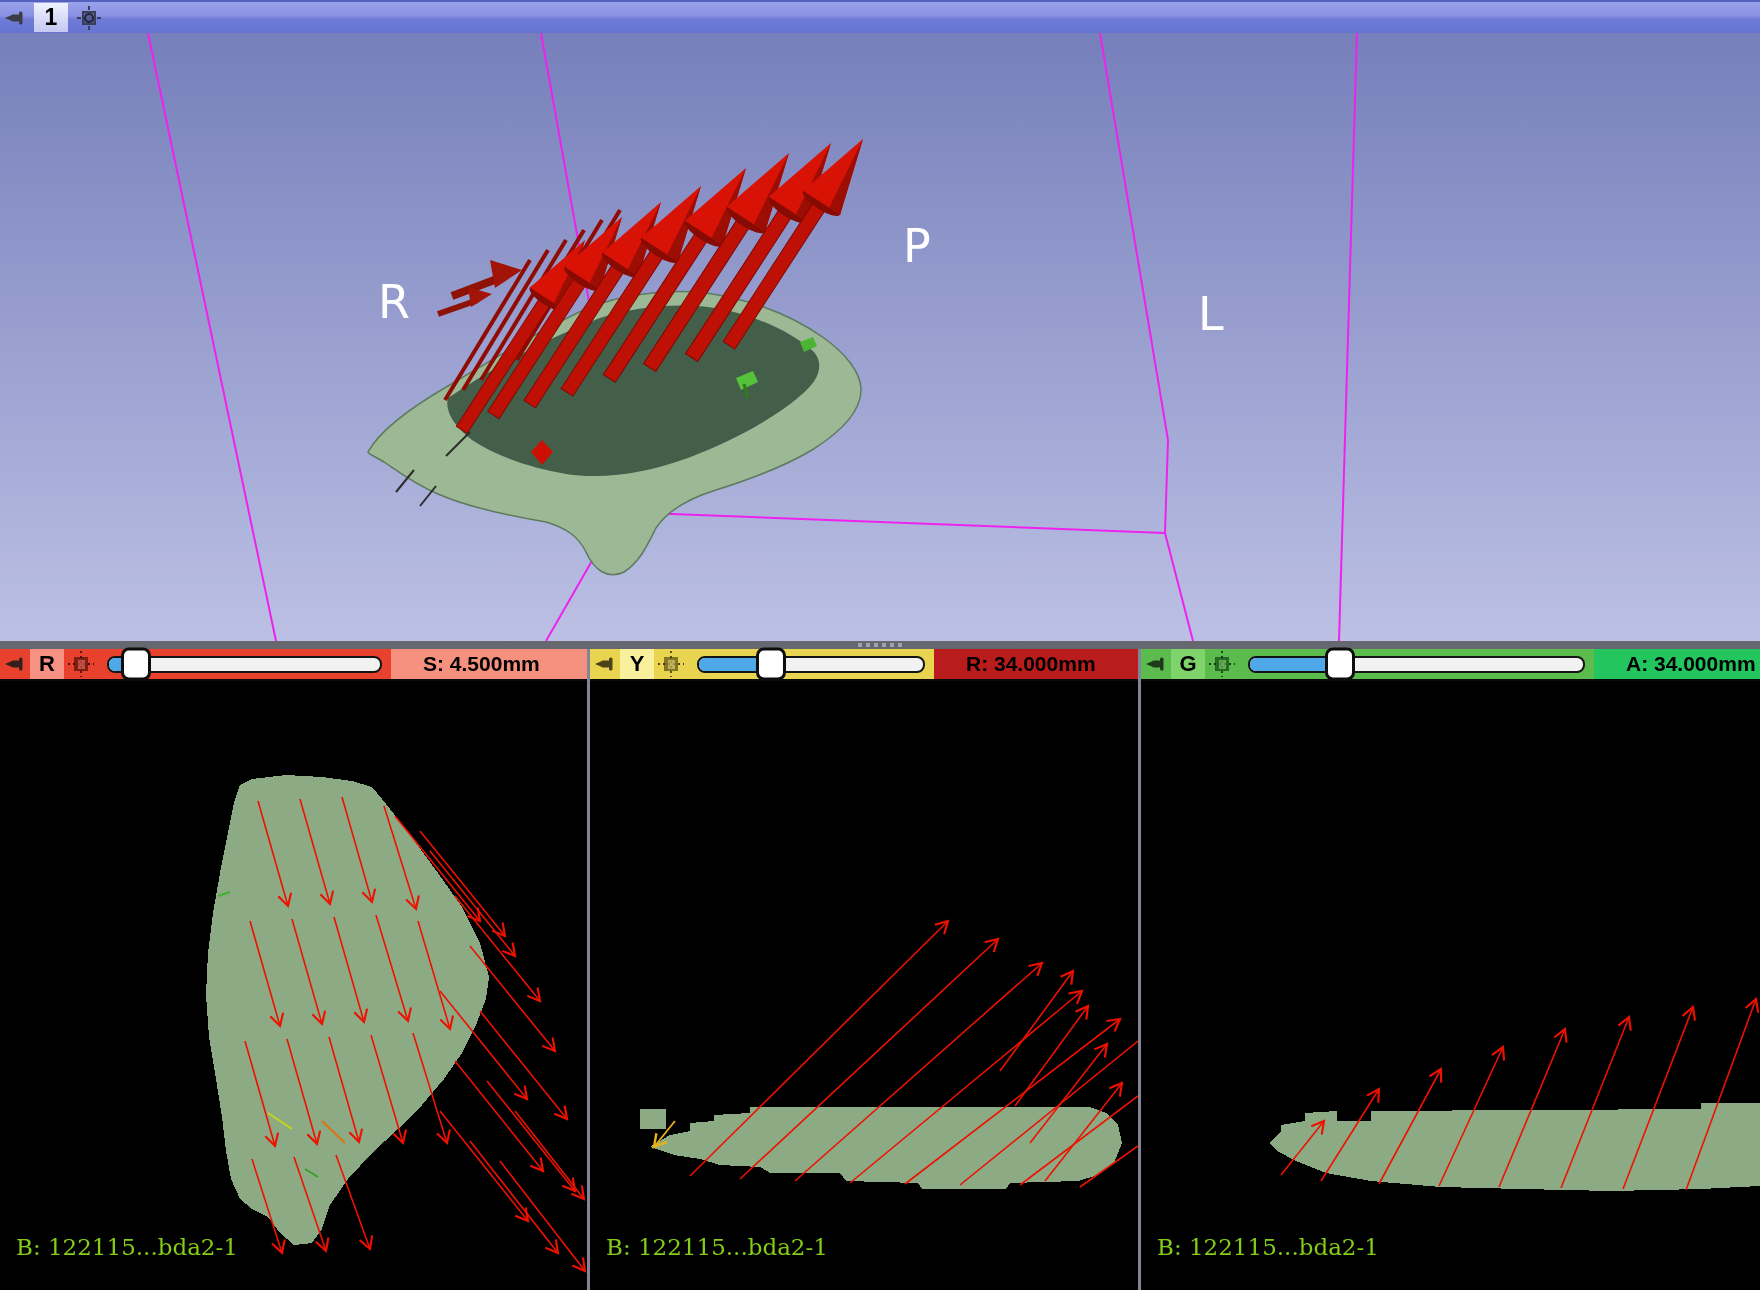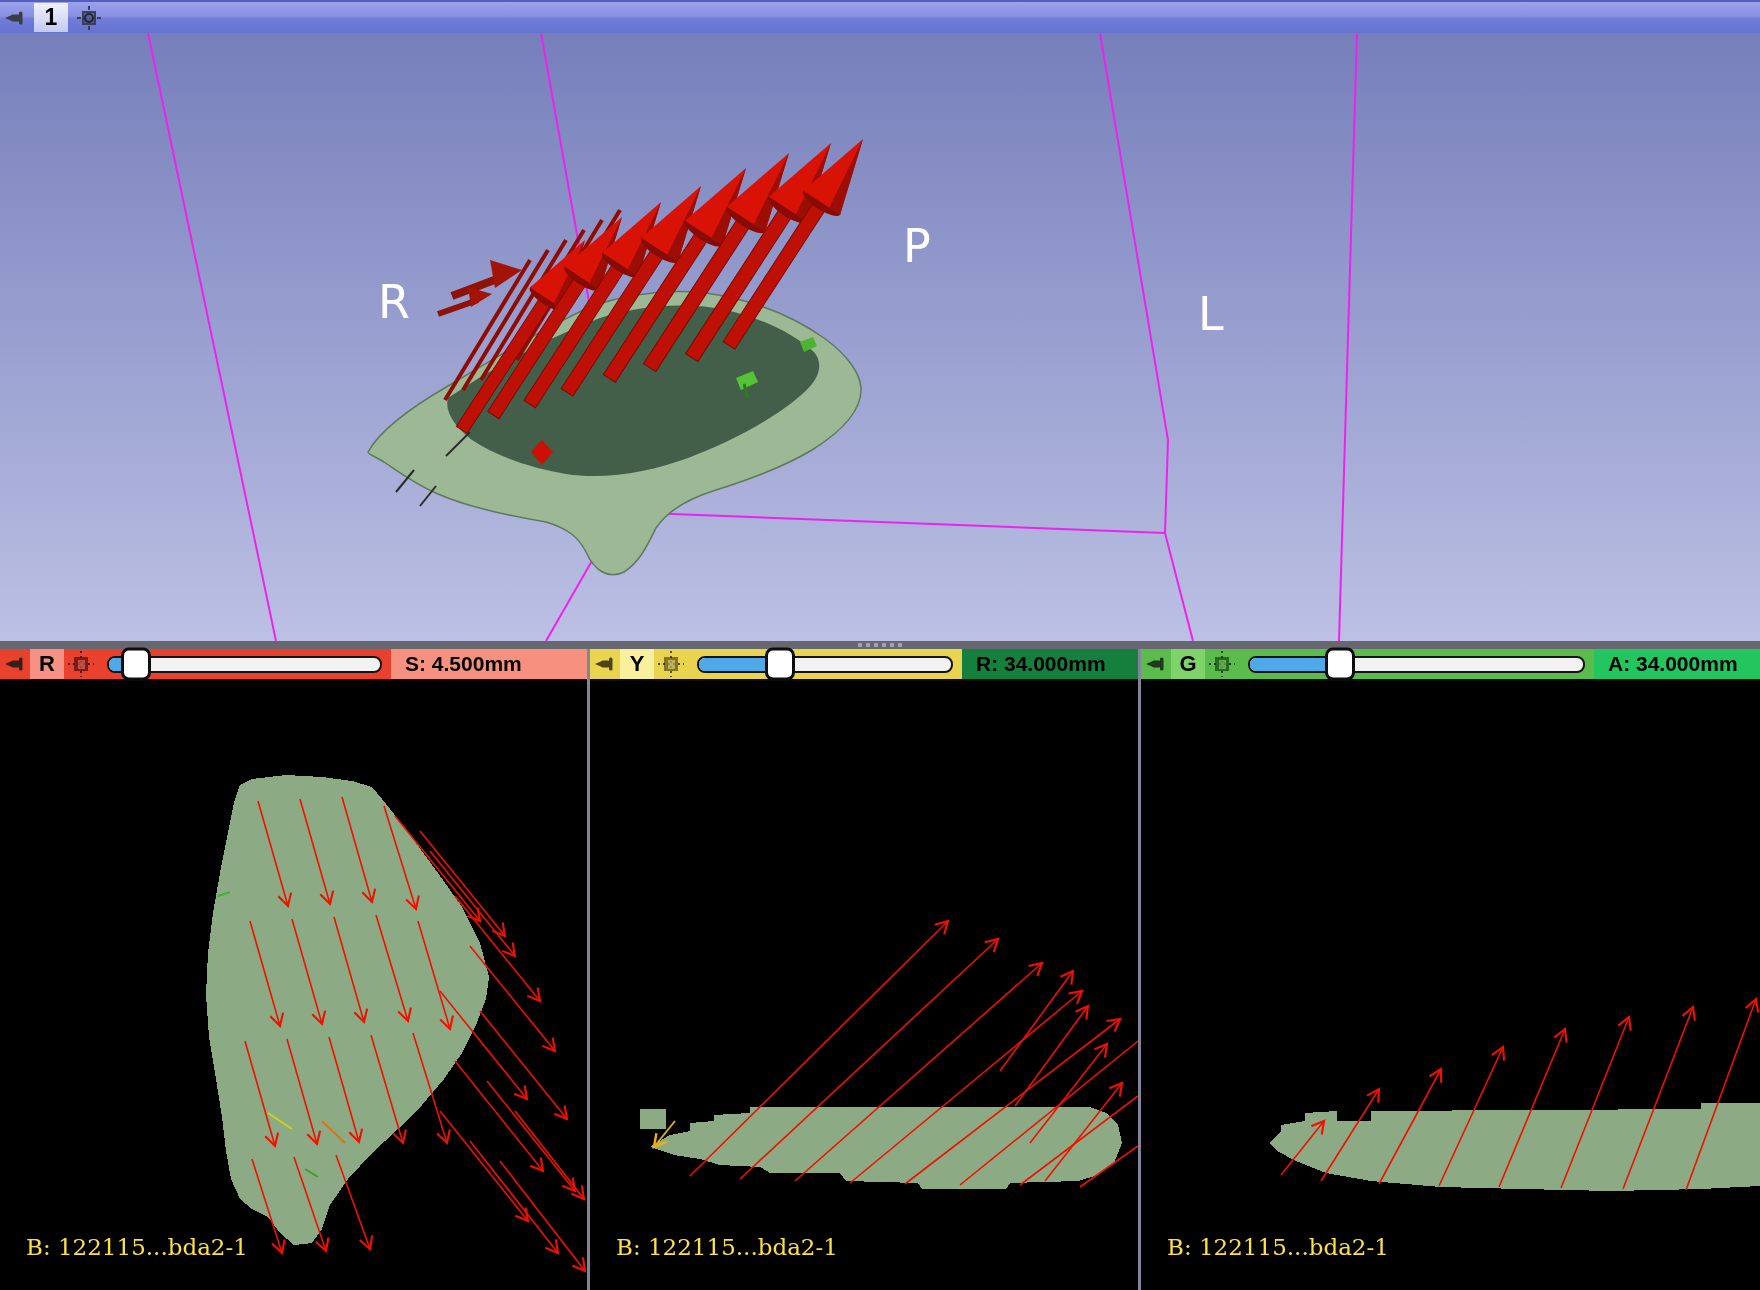--- a/index.html
+++ b/index.html
@@ -43,29 +43,29 @@
 
   .slider{flex:1;height:13px;margin:0 9px;position:relative;background:#f2f2f2;
     border:2px solid #141414;border-radius:8px;}
   .slider .fill{position:absolute;left:0;top:0;bottom:0;background:#4fa9e8;border-radius:6px 0 0 6px;}
   .slider .handle{position:absolute;top:50%;width:24px;height:27px;background:#fff;
     border:3px solid #0d0d0d;border-radius:8px;transform:translate(-50%,-50%);}
   .slice.red    .fill{width:10%;} .slice.red    .handle{left:10%;}
   .slice.yellow .fill{width:32%;} .slice.yellow .handle{left:32%;}
   .slice.green  .fill{width:27%;} .slice.green  .handle{left:27%;}
 
-  .pos-label{height:30px;display:flex;align-items:center;padding-left:14px;box-sizing:border-box;
+  .pos-label{height:30px;display:flex;align-items:center;padding-left:32px;box-sizing:border-box;
     font-size:21px;font-weight:bold;color:#000;}
   .slice.red   .pos-label{width:196px;background:#f7917f;}
-  .slice.yellow .pos-label{width:176px;background:#15803d;}
+  .slice.yellow .pos-label{width:204px;background:#b91c1c;}
   .slice.green .pos-label{width:166px;background:#22c55e;}
 
   .slice-view{flex:1;position:relative;background:#000;overflow:hidden;}
   .slice-view svg{display:block;}
-  .bg-label{position:absolute;left:26px;bottom:30px;color:#fde047;
+  .bg-label{position:absolute;left:16px;bottom:30px;color:#84cc16;
     font-family:"DejaVu Serif",serif;font-size:23px;}
 
   .lbl3d{font-family:"DejaVu Sans",sans-serif;font-size:46px;fill:#fff;}
 </style>
 </head>
 <body>
 
 <div id="app">
 
   <div class="topbar">

